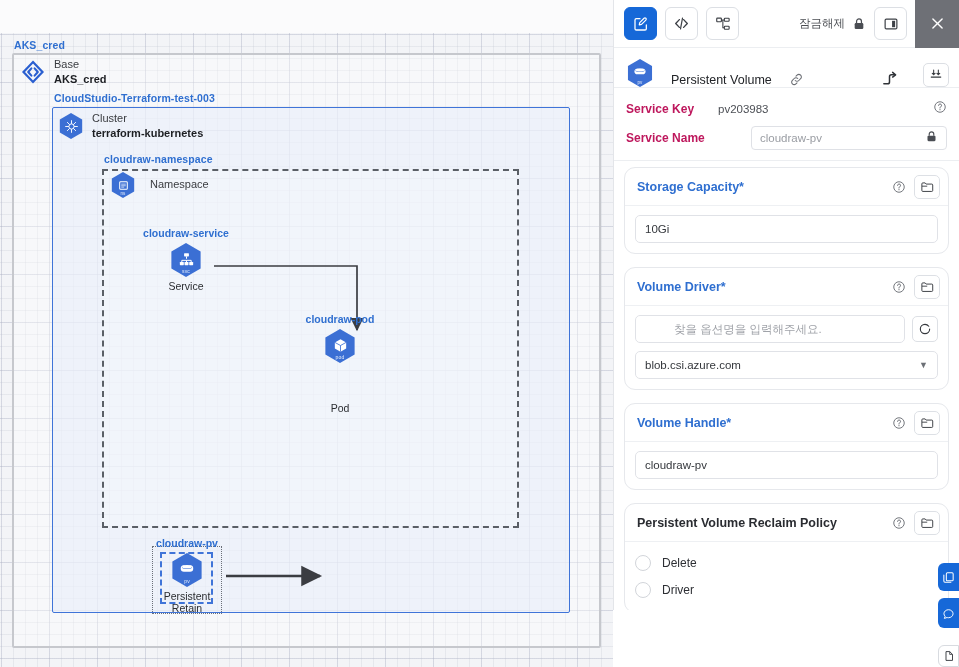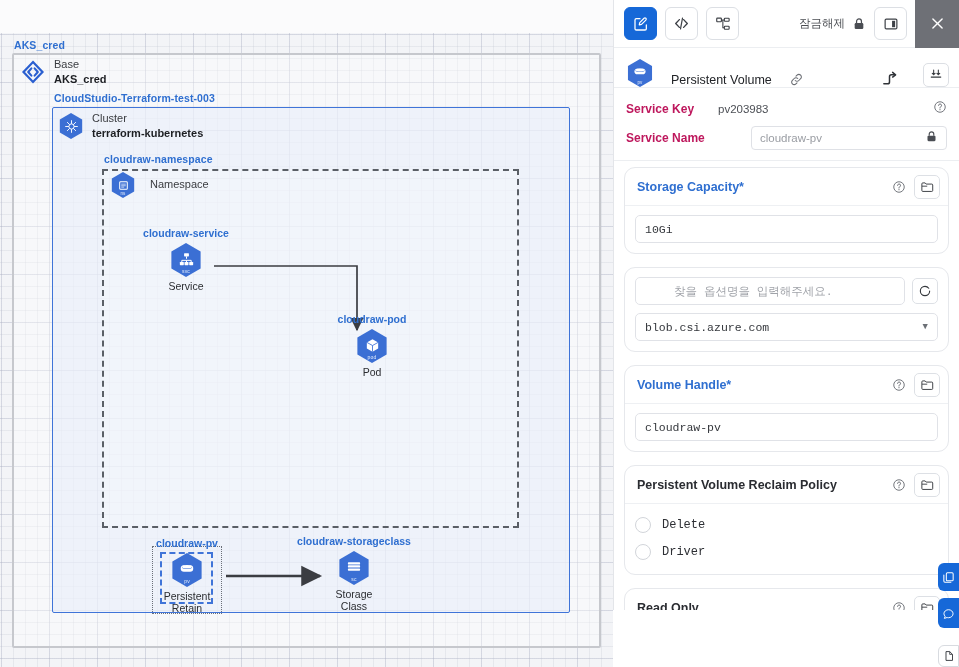--- a/index.html
+++ b/index.html
@@ -86,21 +86,21 @@
 
   
   .dnode { position: absolute; display:flex; flex-direction:column; align-items:center; width: 66px; }
   .dnode .cap { font-size: 10.5px; color:#2b2d31; text-align:center; line-height:1.15; margin-top: 3px; }
   .dnode .tag {
     position:absolute; top:-16px; left:50%; transform:translateX(-50%);
     font-size: 10.5px; font-weight: bold; color:#2f6fd0; white-space:nowrap;
   }
 
   #n-service { left: 153px; top: 243px; }
-  #n-pod     { left: 339px; top: 329px; }
+  #n-pod     { left: 307px; top: 329px; gap: 36px; }
   #n-pv      { left: 154px; top: 553px; }
   #n-sc      { left: 321px; top: 551px; }
 
   
   #pv-sel-outer {
     position:absolute; left: 152px; top: 546px; width: 70px; height: 68px;
     border: 1.5px dotted #6a6f78;
   }
   #pv-sel-inner {
     position:absolute; left: 160px; top: 552px; width: 53px; height: 52px;
@@ -172,21 +172,21 @@
     display:flex; align-items:center; height: 38px; padding: 0 8px 0 12px;
     border-bottom: 1px solid #eef0f3;
   }
   .card-head .t { font-size: 12.5px; font-weight: bold; color:#2a2c31; }
   .card-head .t.req { color:#2f6fd0; }
   .card-head .icons { margin-left:auto; display:flex; align-items:center; gap:8px; }
   .folder-btn {
     width: 26px; height: 24px; border: 1px solid #dde0e5; border-radius: 5px;
     display:flex; align-items:center; justify-content:center; color:#34373c;
   }
-  .card-body { padding: 9px 10px 10px 10px; font-family: Liberation Mono, monospace; }
+  .card-body { padding: 9px 10px 10px 10px; }
   .txt-input {
     height: 28px; border:1px solid #e0e2e7; border-radius:5px; background:#fff;
     display:flex; align-items:center; padding: 0 9px; font-size: 11.5px; color:#34373c;
   }
   .txt-input.ph { color:#a0a3a9;padding-left:38px; }
   .row-ctl { display:flex; align-items:center; gap:7px; }
   .row-ctl .txt-input { flex:1; }
   .circle-btn {
     width: 26px; height: 26px; flex:none; border:1px solid #dde0e5; border-radius:5px;
     display:flex; align-items:center; justify-content:center;
@@ -330,35 +330,20 @@
           <ellipse cx="13" cy="7.6" rx="7.3" ry="2.4" fill="#fff"></ellipse>
         </svg>
         <span class="sub">pv</span>
       </div>
       <div class="cap">
         <span>Persistent</span><br>
         <span>Retain</span>
       </div>
     </div>
 
-    <div class="dnode" id="n-sc">
-      <div class="tag">cloudraw-storageclass</div>
-      <div class="hex">
-        <svg width="18" height="16" viewBox="0 0 26 22" fill="none" style="margin-bottom:2px;">
-          <rect x="4.2" y="4.2" width="17.6" height="3.3" rx="1" fill="#fff"></rect>
-          <rect x="4.2" y="8.6" width="17.6" height="3.3" rx="1" fill="#fff"></rect>
-          <rect x="4.2" y="13" width="17.6" height="3.3" rx="1" fill="#fff"></rect>
-        </svg>
-        <span class="sub">sc</span>
-      </div>
-      <div class="cap">
-        <span>Storage</span><br>
-        <span>Class</span>
-      </div>
-    </div>
   </div>
 
   <div id="panel">
 
     <div id="panel-toolbar">
       <div class="tbtn active">
         <svg width="16" height="16" viewBox="0 0 24 24" fill="none">
           <path d="M20 13.5V19a2 2 0 0 1-2 2H5a2 2 0 0 1-2-2V6a2 2 0 0 1 2-2h5.5" stroke="currentColor" stroke-width="1.9" stroke-linecap="round"></path>
           <path d="M16.6 3.4a1.9 1.9 0 0 1 2.7 2.7L12.8 12.6l-3.4.7.7-3.4z" stroke="currentColor" stroke-width="1.8" stroke-linejoin="round"></path>
         </svg>
@@ -480,20 +465,38 @@
                 </svg>
             </span>
           </span>
         </div>
         <div class="card-body">
           <div class="txt-input">10Gi</div>
         </div>
       </div>
 
       <div class="card">
+        <div class="card-head">
+          <span class="t req">Volume Driver*</span>
+          <span class="icons">
+            <span style="color:#6b6e74;display:flex;">
+              <svg width="14" height="14" viewBox="0 0 24 24" fill="none">
+                  <circle cx="12" cy="12" r="9" stroke="currentColor" stroke-width="1.6"></circle>
+                  <path d="M9.5 9.3a2.6 2.6 0 1 1 3.3 2.6c-.7.2-.9.7-.9 1.4v.5" stroke="currentColor" stroke-width="1.6" fill="none" stroke-linecap="round"></path>
+                  <circle cx="12" cy="16.6" r="1" fill="currentColor"></circle>
+                </svg>
+            </span>
+            <span class="folder-btn">
+              <svg width="14" height="14" viewBox="0 0 24 24" fill="none">
+                  <path d="M3.2 6.6a1.6 1.6 0 0 1 1.6-1.6h4l1.8 2h9.6a1.6 1.6 0 0 1 1.6 1.6v9.4a1.6 1.6 0 0 1-1.6 1.6H4.8a1.6 1.6 0 0 1-1.6-1.6z" stroke="currentColor" stroke-width="1.6"></path>
+                  <path d="M3.4 10.6h9" stroke="currentColor" stroke-width="1.5"></path>
+                </svg>
+            </span>
+          </span>
+        </div>
         <div class="card-body">
           <div class="row-ctl">
             <div class="txt-input ph">찾을 옵션명을 입력해주세요.</div>
             <span class="circle-btn">
               <svg width="14" height="14" viewBox="0 0 24 24" fill="none">
                   <circle cx="12" cy="12" r="8" stroke="#35383d" stroke-width="1.9" stroke-dasharray="44 6" stroke-linecap="round"></circle>
                 </svg>
             </span>
           </div>
           <div class="select">

